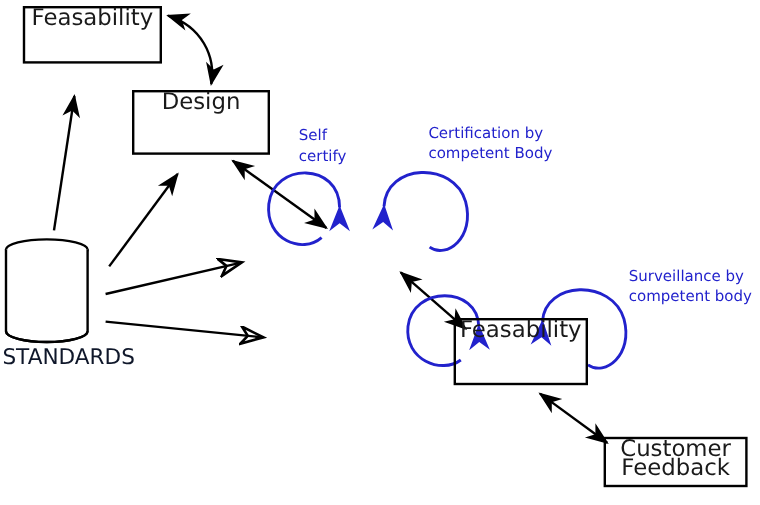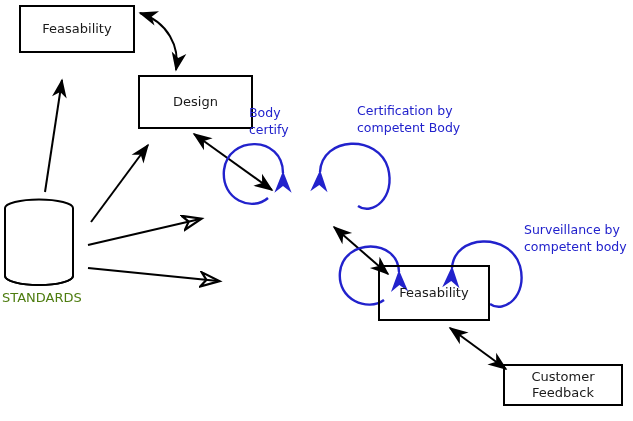--- a/index.html
+++ b/index.html
@@ -23,36 +23,36 @@
     left: 0;
     width: 633px;
     height: 421px;
   }
   .node-box {
     position: absolute;
     box-sizing: border-box;
     border: 2px solid #000000;
     background: transparent;
     display: flex;
-    align-items: center;
+    align-items: flex-start;
     justify-content: center;
     text-align: center;
     color: #1a1a1a;
-    font-size: 13px;
+    font-size: 19px;
     line-height: 16px;
     font-family: "DejaVu Sans", sans-serif;
   }
   .node-label {
     display: block;
     white-space: pre-line;
   }
   .store-label {
     position: absolute;
-    color: #4d7c0f;
-    font-size: 13px;
+    color: #0f172a;
+    font-size: 18px;
     line-height: 15px;
     font-family: "DejaVu Sans", sans-serif;
     white-space: nowrap;
   }
   .annotation {
     position: absolute;
     color: #2222cc;
     font-size: 12.5px;
     line-height: 17px;
     font-family: "DejaVu Sans", sans-serif;
@@ -108,37 +108,37 @@
 
     <path d="M399,272 C398,238 344,238 340,272 C337,300 368,312 384,300" fill="none" stroke="#2222cc" stroke-width="2.4" marker-start="url(#ah-blue)"></path>
 
     <path d="M452,268 C454,234 510,232 520,266 C528,296 504,314 490,304" fill="none" stroke="#2222cc" stroke-width="2.4" marker-start="url(#ah-blue)"></path>
   </svg>
 
   <div class="node-box" style="left:19px; top:5px; width:116px; height:48px;">
     <span class="node-label">Feasability</span>
   </div>
 
-  <div class="node-box" style="left:110px; top:75px; width:115px; height:54px;margin-left:28px;">
+  <div class="node-box" style="left:110px; top:75px; width:115px; height:54px;">
     <span class="node-label">Design</span>
   </div>
 
 
   <div class="node-box" style="left:378px; top:265px; width:112px; height:56px;">
     <span class="node-label">Feasability</span>
   </div>
 
   <div class="node-box" style="left:503px; top:364px; width:120px; height:42px;">
     <span class="node-label">Customer
 Feedback</span>
   </div>
 
   <div class="store-label" style="left:2px; top:290px;">STANDARDS</div>
 
-  <div class="annotation" style="left:249px; top:104px;">Body
+  <div class="annotation" style="left:249px; top:104px;">Self
 certify</div>
 
   <div class="annotation" style="left:524px; top:221px;">Surveillance by
 competent body</div>
 
   <div class="annotation" style="left:357px; top:102px;">Certification by
 competent Body</div>
 
 
 </div>

